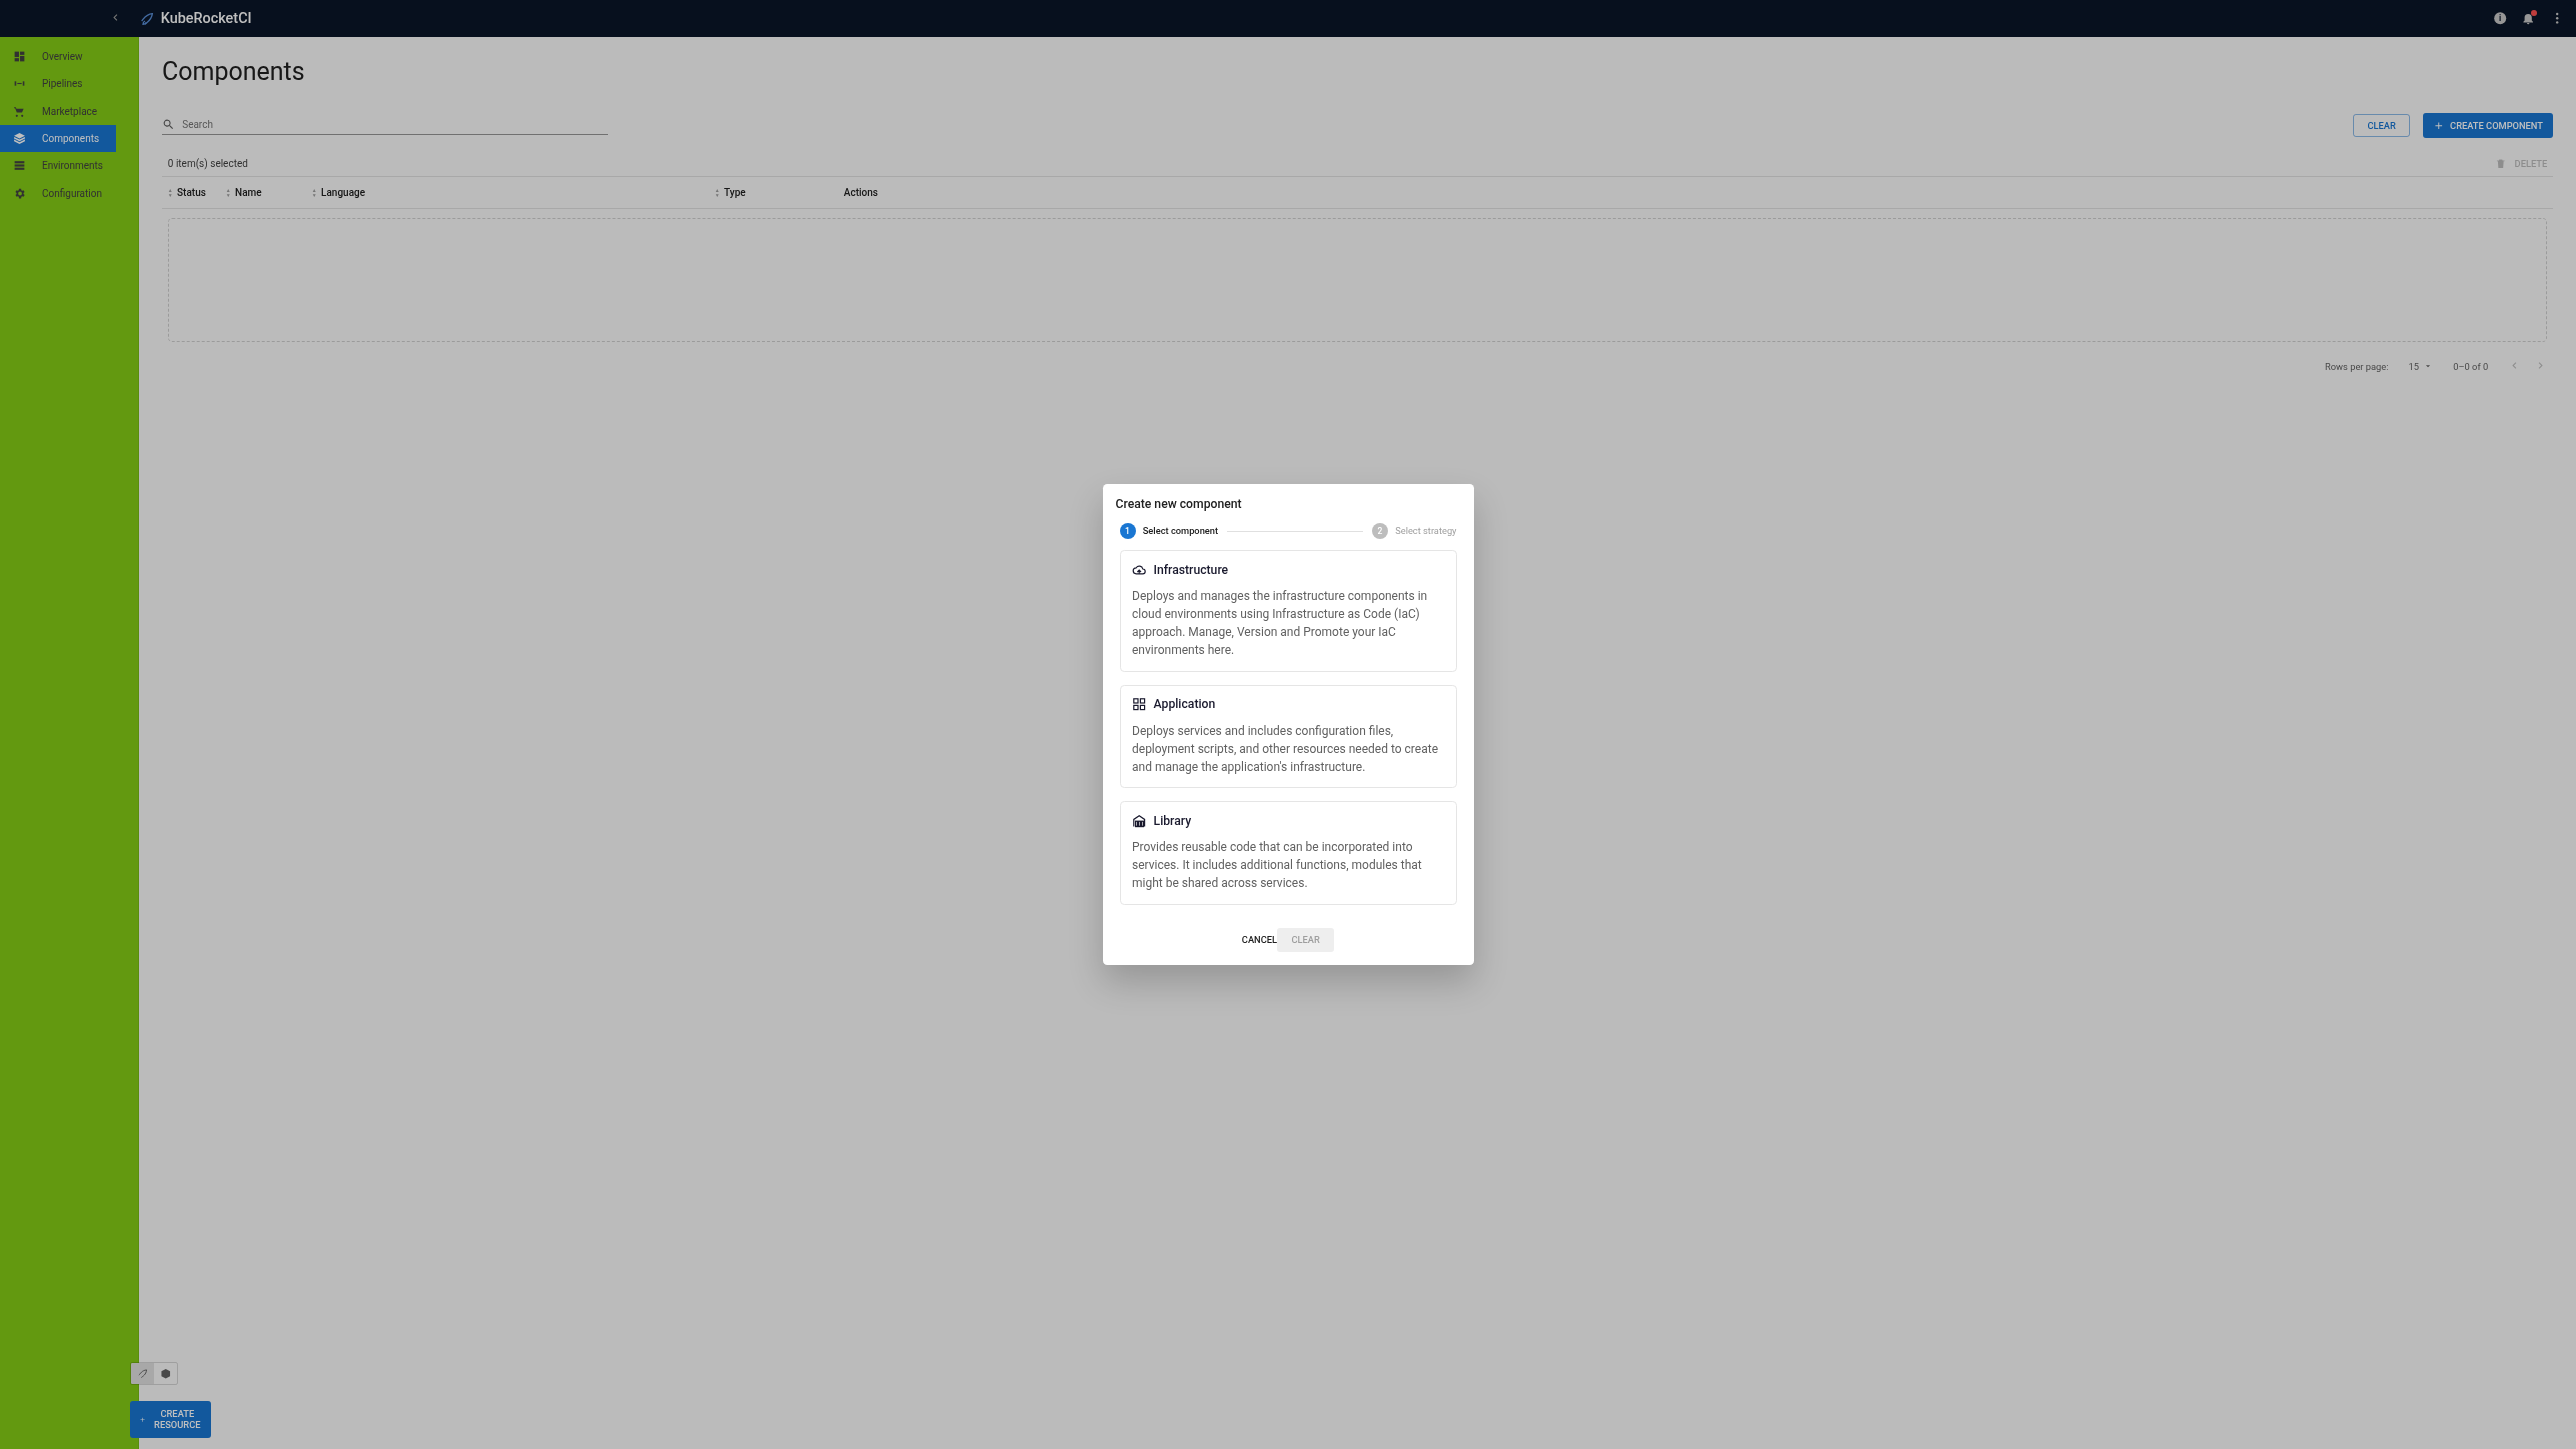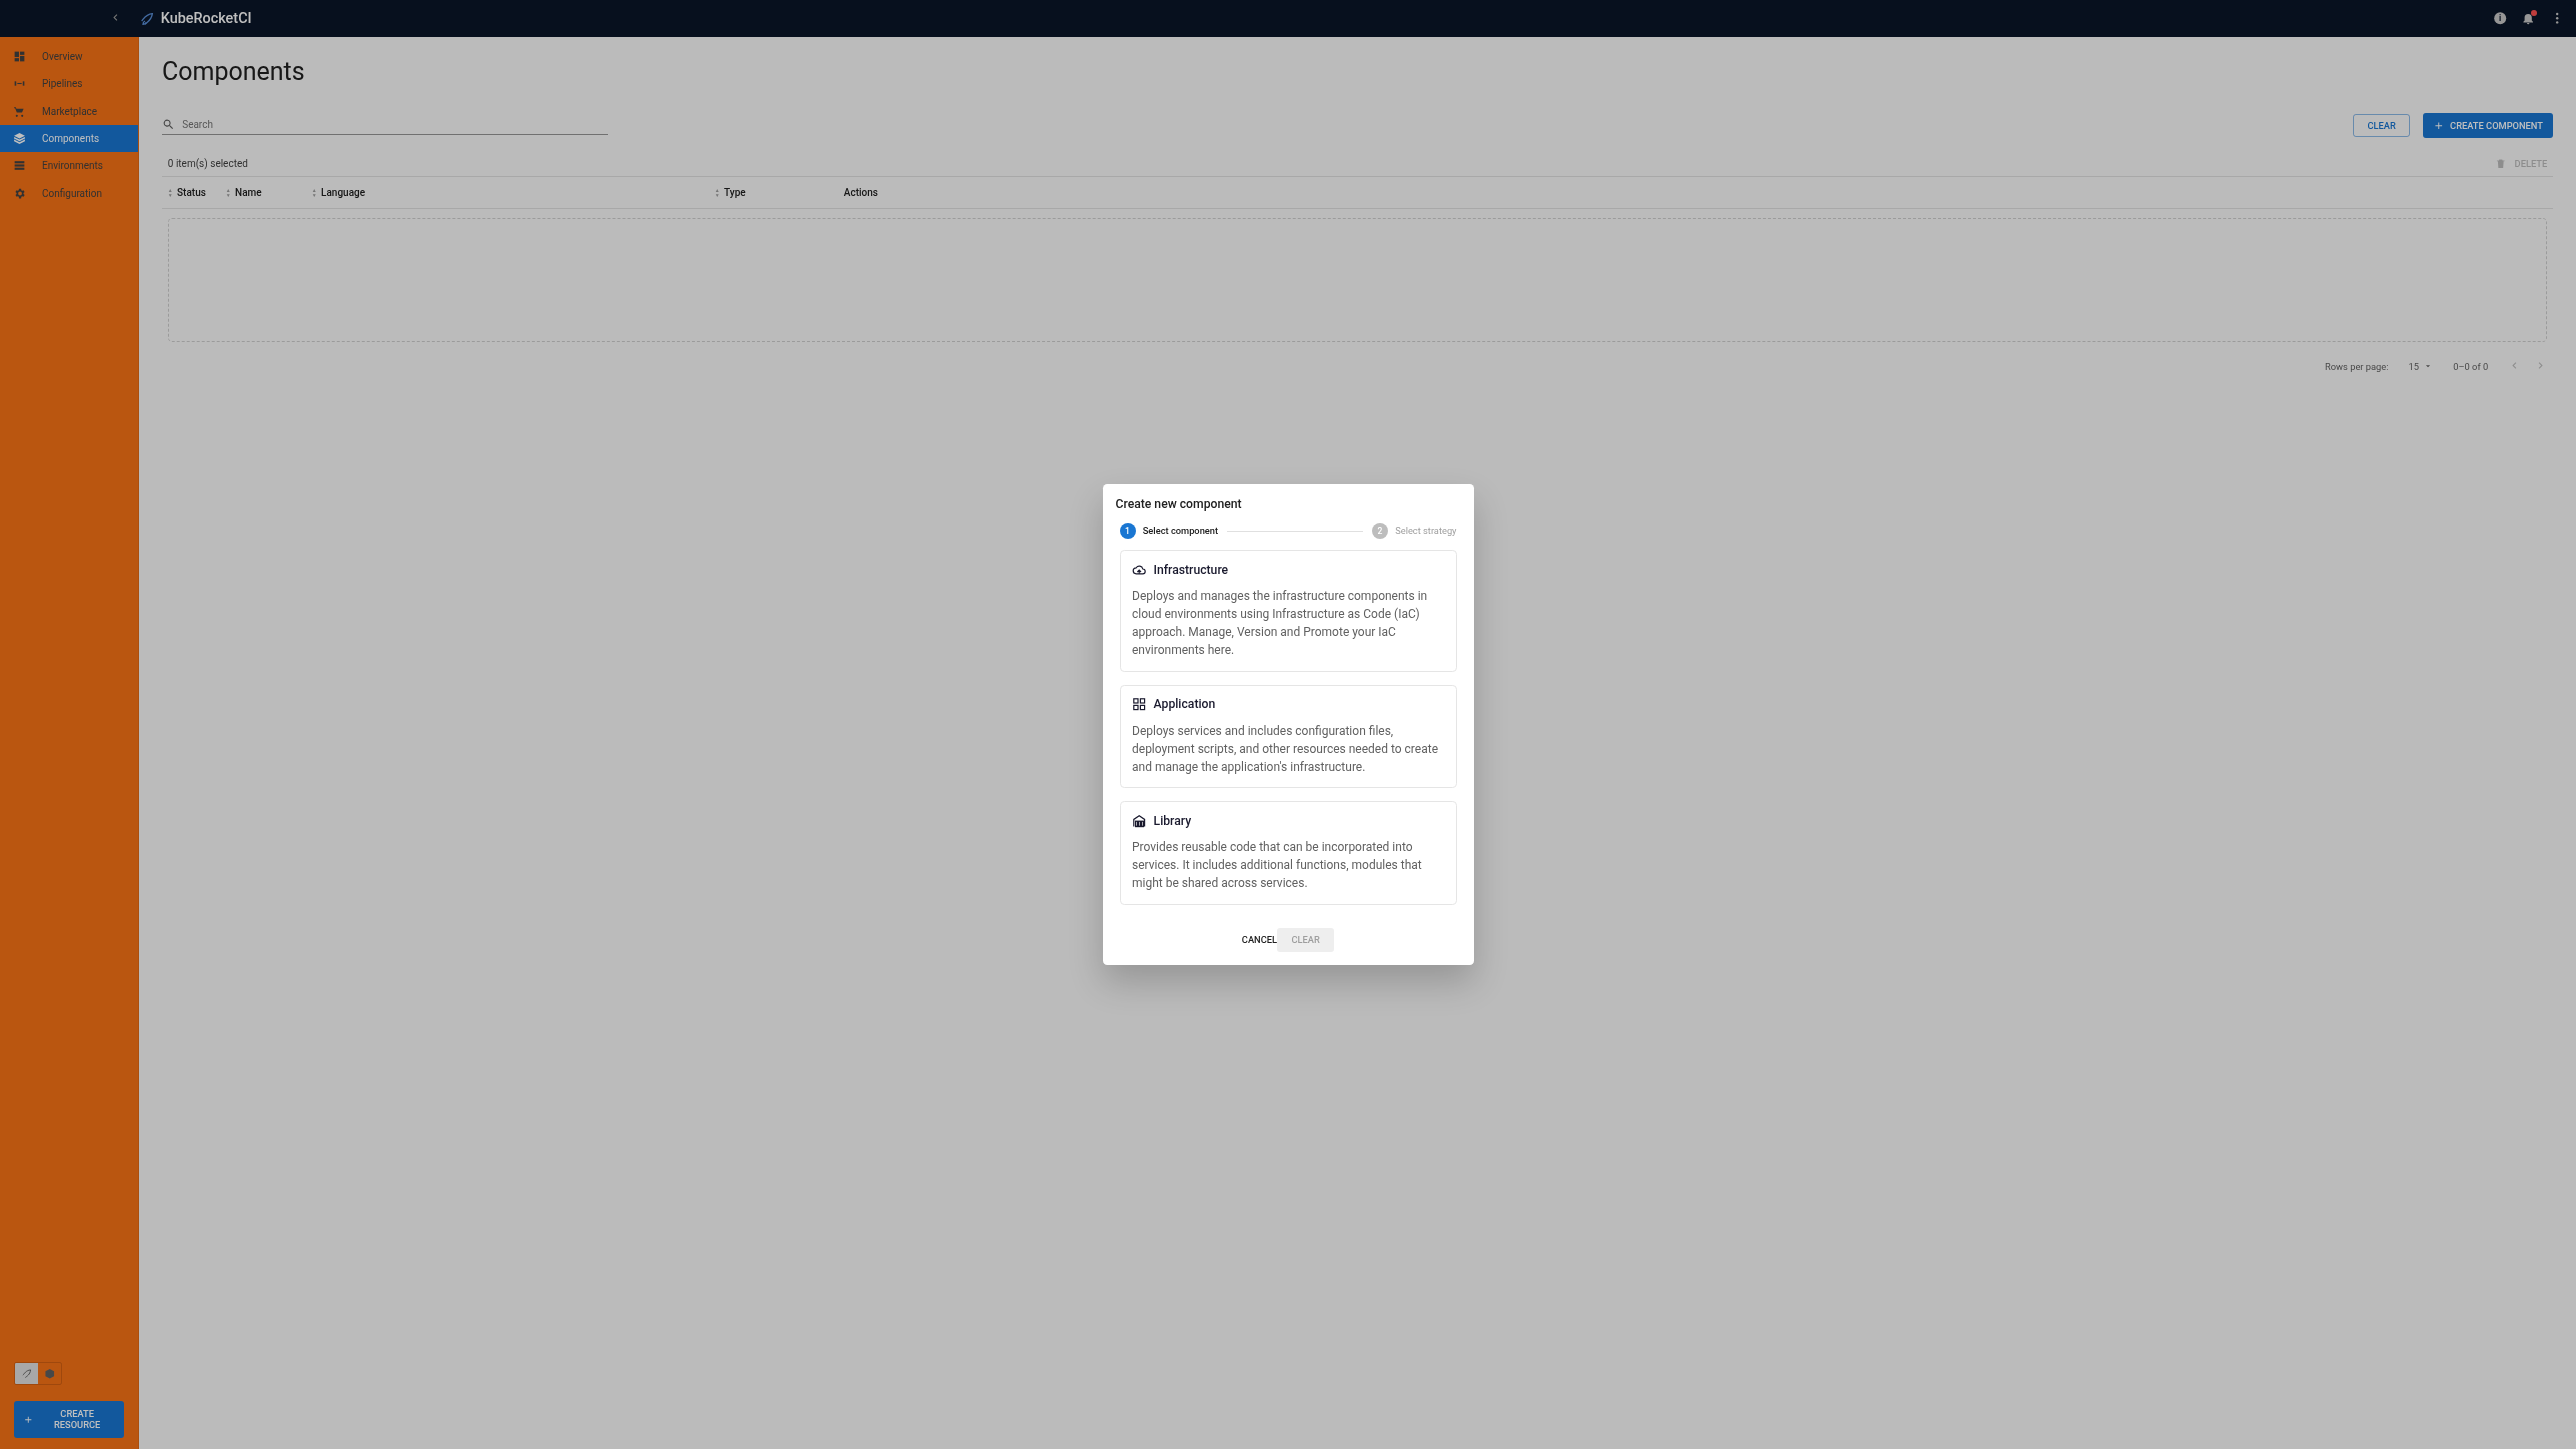--- a/index.html
+++ b/index.html
@@ -12,21 +12,21 @@
 .header .collapse-icon { color:#9e9e9e; font-size:13px; cursor:pointer; }
 .header .brand { display:flex; align-items:center; gap:5.8px; font-size:14.4px; font-weight:500; color:#fff; }
 .header .brand svg { width:16px; height:16px; }
 .header .spacer { flex:1; }
 .header .header-icons { display:flex; align-items:center; gap:14.4px; color:#c9c9c9; }
 .header .icon-btn { cursor:pointer; position:relative; display:flex; }
 .header .notif-dot { width:5.8px; height:5.8px; background:#ff5252; border-radius:50%; position:absolute; top:-1.4px; right:-1.4px; }
 
 
 .main { display:flex; height:calc(100% - 37px); }
-.sidebar { width:139px; background:#f97316; border-right:0.7px solid rgba(0,0,0,0.08); display:flex; flex-direction:column; }
+.sidebar { width:139px; background:#84cc16; border-right:0.7px solid rgba(0,0,0,0.08); display:flex; flex-direction:row; }
 .nav { padding-top:5.8px; }
 .nav-item { display:flex; align-items:center; gap:16px; padding:7.2px 13px; font-size:10px; color:#424242; cursor:pointer; }
 .nav-item.active { background:#1976d2; color:#fff; }
 .nav-item svg { width:13px; height:13px; flex-shrink:0; }
 .sidebar-bottom { margin-top:auto; padding:11.5px 14.4px; }
 .chip-group { display:flex; border:0.7px solid rgba(0,0,0,0.15); border-radius:2.2px; overflow:hidden; width:fit-content; margin-bottom:16px; }
 .chip-btn { width:23px; height:21.6px; display:flex; align-items:center; justify-content:center; cursor:pointer; }
 .chip-btn.selected { background:#e0e0e0; }
 .chip-btn svg { width:11.5px; height:11.5px; }
 .create-resource-btn { background:#1976d2; color:#fff; border:none; border-radius:2.9px; padding:7.2px 8.6px; font-size:9.3px; font-weight:500; display:flex; align-items:center; gap:5.8px; cursor:pointer; }

